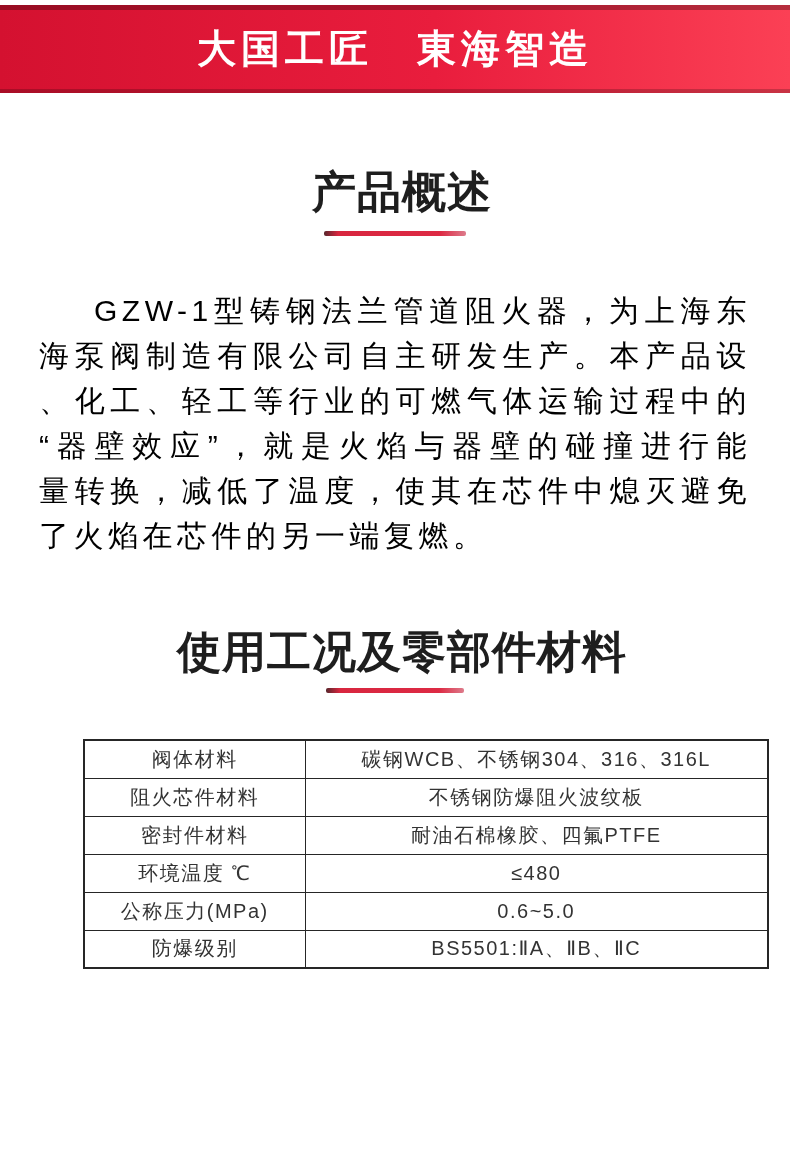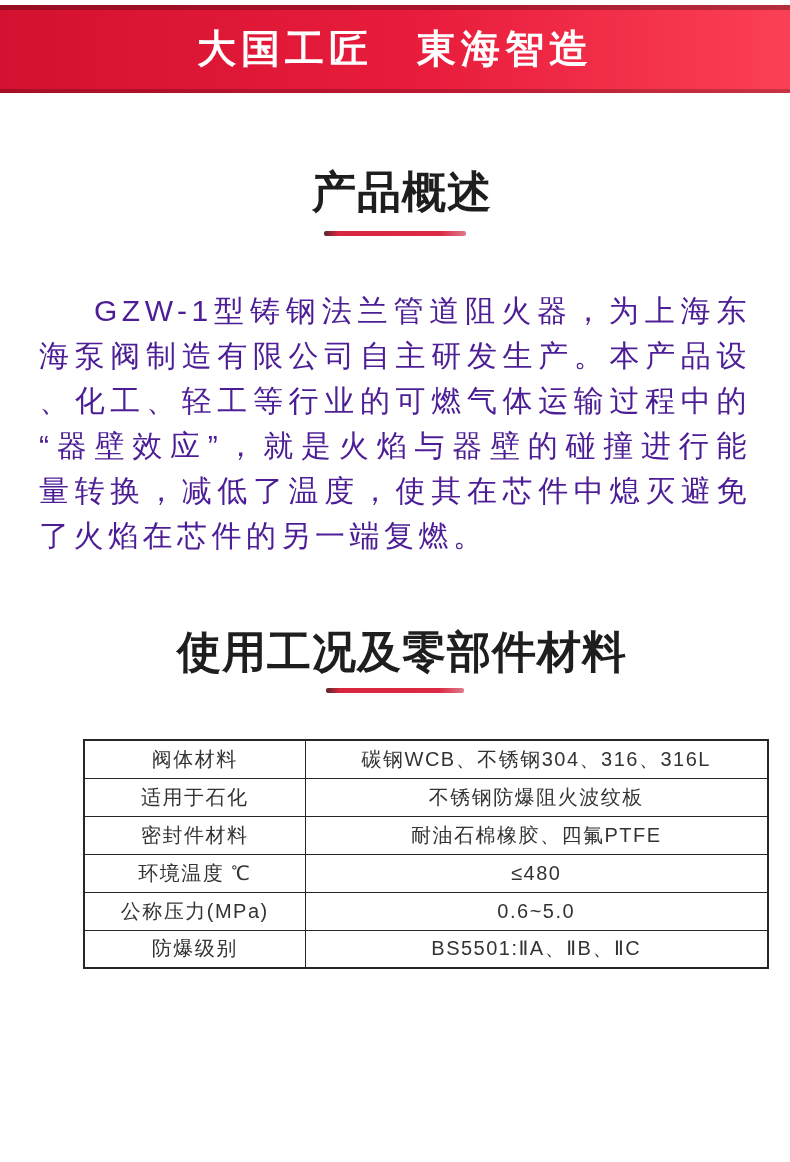--- a/index.html
+++ b/index.html
@@ -40,21 +40,21 @@
   .sec-title.second { margin-top:72px; }
   .title-underline {
     height:5px; width:142px; margin:17px auto 0; border-radius:2px;
     background:linear-gradient(90deg,#57262c 0%,#d8263f 10%,#dd2a44 82%,#dd7b8b 100%);
   }
   .title-underline.u2 { margin-top:14px; width:138px; }
 
   
   .overview {
     width:712px; margin:52px auto 0;
-    font-size:30px; color:#4c1d95; letter-spacing:4.5px;
+    font-size:30px; color:#000000; letter-spacing:4.5px;
     font-weight:400;
   }
   .overview .line {
     height:45px; line-height:45px;
     text-align:justify; text-align-last:justify;
   }
   .overview .line.indent { text-indent:55px; }
   .overview .line.last { text-align:left; text-align-last:left; }
 
   
@@ -96,21 +96,21 @@
   <div class="sec-title second">使用工况及零部件材料</div>
   <div class="title-underline u2"></div>
 
   <table class="mat-table">
     <tbody>
       <tr>
         <td class="label">阀体材料</td>
         <td class="value">碳钢WCB、不锈钢304、316、316L</td>
       </tr>
       <tr>
-        <td class="label">适用于石化</td>
+        <td class="label">阻火芯件材料</td>
         <td class="value">不锈钢防爆阻火波纹板</td>
       </tr>
       <tr>
         <td class="label">密封件材料</td>
         <td class="value">耐油石棉橡胶、四氟PTFE</td>
       </tr>
       <tr>
         <td class="label">环境温度 ℃</td>
         <td class="value">≤480</td>
       </tr>

